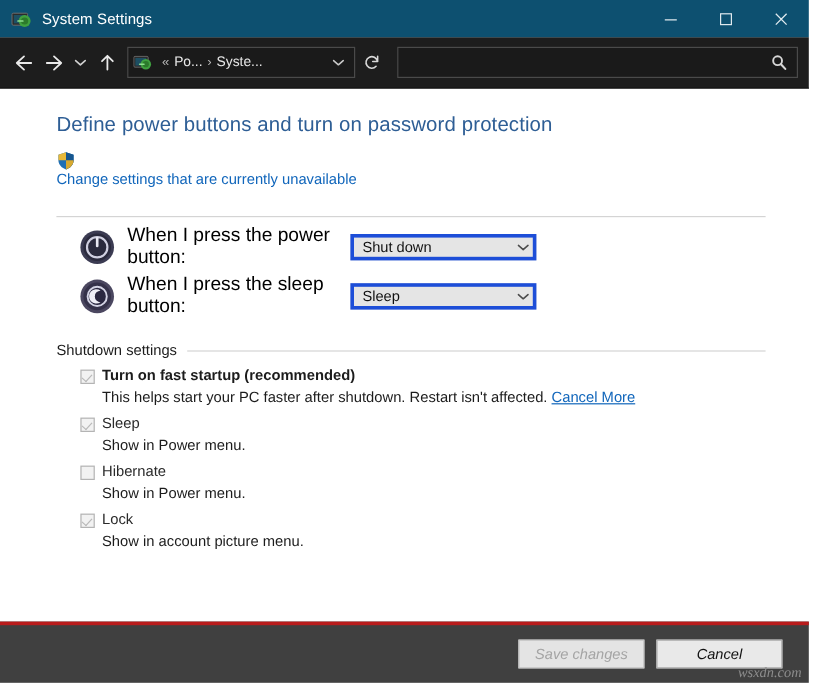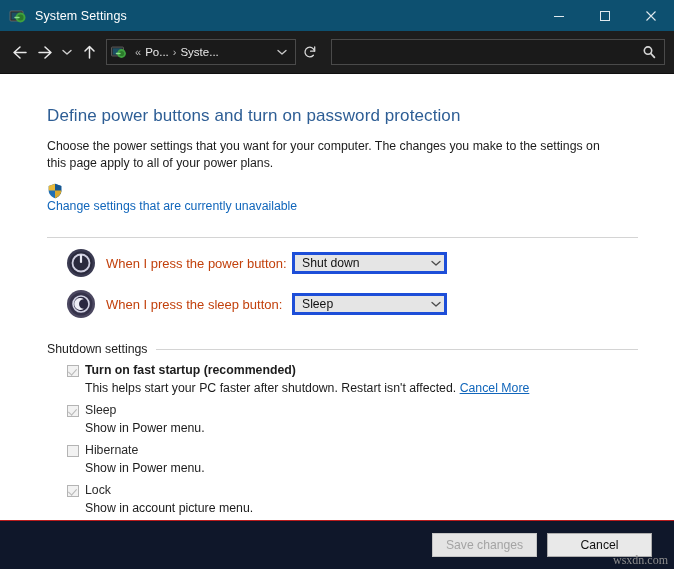--- a/index.html
+++ b/index.html
@@ -154,21 +154,21 @@
     color: #d6d6d6;
     padding-right: 8px;
     display: flex;
     align-items: center;
   }
 
   
   .content {
     flex: 1 1 auto;
     background: #ffffff;
-    padding: 32px 36px 0 47px;
+    padding: 20px 36px 0 47px;
     box-sizing: border-box;
     position: relative;
     overflow: hidden;
   }
   h1.page-title {
     color: #2e5e95;
     font-size: 17px;
     font-weight: normal;
     margin: 0 0 12px 0;
     letter-spacing: 0.1px;
@@ -225,22 +225,22 @@
     height: 32px;
   }
   .hw-icon {
     width: 30px;
     height: 30px;
     margin-left: 19px;
     margin-right: 10px;
     flex: 0 0 auto;
   }
   .setting-label {
-    font-size: 13px;
-    color: #c2410c;
+    font-size: 16px;
+    color: #000000;
     width: 186px;
     flex: 0 0 auto;
   }
   .combo {
     width: 155px;
     height: 22px;
     background: #e5e5e5;
     border: 3px solid #1d4ed8;
     display: flex;
     align-items: center;
@@ -308,28 +308,29 @@
     line-height: 16px;
   }
   .learn-link {
     color: #1166bb;
     text-decoration: underline;
   }
 
   
   .footer {
     flex: 0 0 auto;
-    border-top: 1px solid #b91c1c;
+    border-top: 3px solid #b91c1c;
     height: 48px;
     display: flex;
     align-items: center;
     justify-content: flex-end;
     padding-right: 22px;
-    background: #0f172a;
-    position: relative;
+    background: #404040;
+    position: relative;
+    font-style: italic;
   }
   .btn {
     height: 24px;
     min-width: 105px;
     font-size: 12.2px;
     font-family: "Liberation Sans", sans-serif;
     border: 1px solid #adadad;
     background: #e9e9e9;
     color: #111111;
     display: flex;
@@ -445,21 +446,20 @@
           <path d="M8.8 8.5 L12.4 12.4" stroke="#d6d6d6" stroke-width="1.8" stroke-linecap="round"></path>
         </svg>
       </span>
     </div>
   </div>
 
   <div class="content">
 
     <h1 class="page-title">Define power buttons and turn on password protection</h1>
 
-    <p class="desc">Choose the power settings that you want for your computer. The changes you make to the settings on this page apply to all of your power plans.</p>
 
     <div class="uac-link-row">
       <span class="shield-icon">
         <svg width="16" height="16" viewBox="0 0 16 16">
           <path d="M8 0.8 L14.3 3 V7.6 C14.3 11.4 11.4 14.2 8 15.2 C4.6 14.2 1.7 11.4 1.7 7.6 V3 Z" fill="#1f6fb5"></path>
           <path d="M8 0.8 L14.3 3 V7.6 C14.3 11.4 11.4 14.2 8 15.2 Z" fill="#17568f"></path>
           <path d="M8 0.8 L8 15.2 C4.6 14.2 1.7 11.4 1.7 7.6 V3 Z" fill="#f0c040" opacity="0.0"></path>
           <path d="M1.7 3 L8 0.8 V7.6 H1.7 Z" fill="#e8b93a"></path>
           <path d="M8 7.6 H14.3 V7.6 C14.3 11.4 11.4 14.2 8 15.2 Z" fill="#d8a92f"></path>
         </svg>

